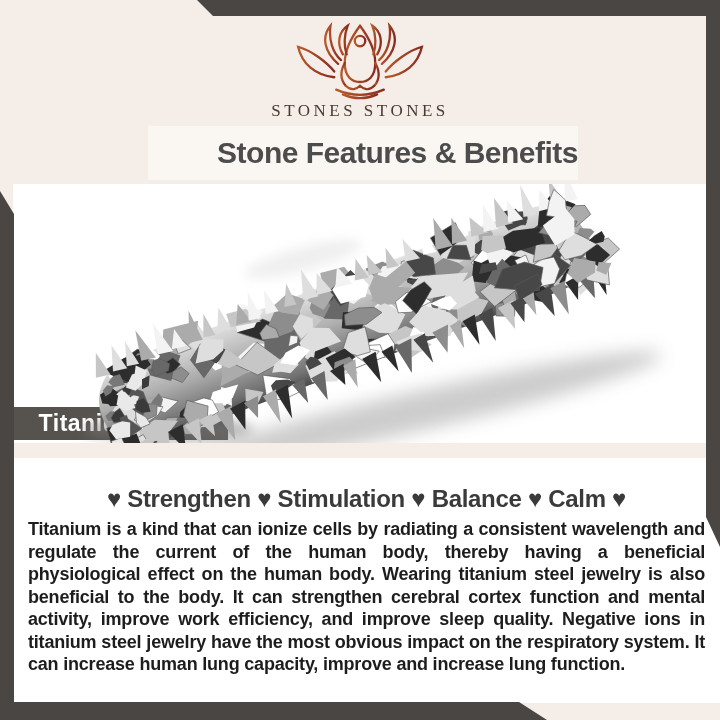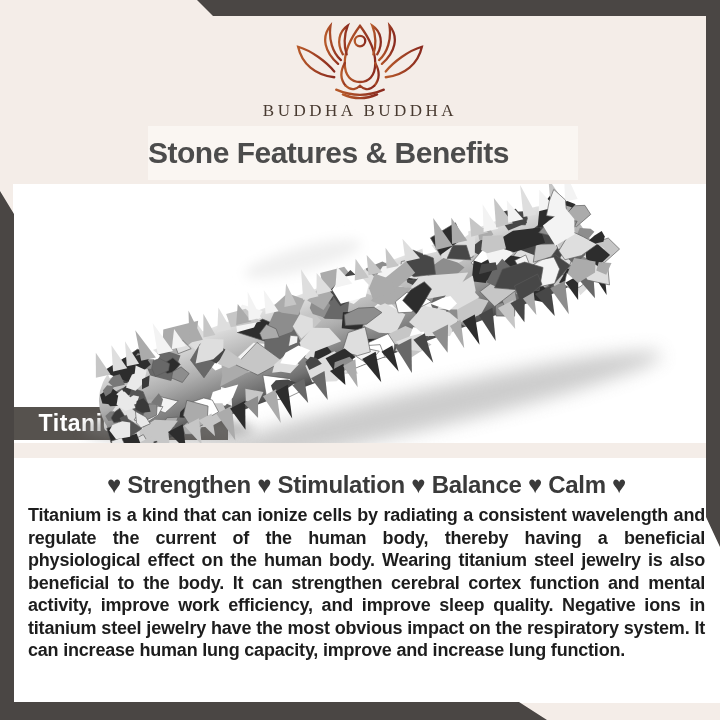--- a/index.html
+++ b/index.html
@@ -15,39 +15,39 @@
   
   .logo-wrap{position:absolute;top:22px;left:0;width:720px;display:flex;justify-content:center;}
   .brand{
     position:absolute;top:101px;left:0;width:720px;text-align:center;
     font-family:"Liberation Serif","DejaVu Serif",serif;
     font-size:17px;letter-spacing:3.5px;color:var(--brand_text,#483a30);
   }
   .title-box{
     position:absolute;left:148px;top:126px;width:430px;height:54px;
     background:var(--title_box_bg,#faf6f2);
-    display:flex;align-items:center;justify-content:flex-start;
+    display:flex;align-items:center;justify-content:flex-end;
   }
   .title-box span{
     font-size:30px;font-weight:bold;letter-spacing:-0.5px;
     color:var(--title_text,#4c4c4c);
   }
   
   .image-panel{position:absolute;left:13px;top:184px;width:693px;height:259px;background:#ffffff;}
   .image-panel svg{position:absolute;left:0;top:0;z-index:2;}
   .product-label{
     position:absolute;left:13px;top:407px;width:215px;height:33px;z-index:1;
     background:var(--label_bg,#56524e);color:var(--label_text,#ffffff);
     font-size:23px;font-weight:bold;letter-spacing:0.5px;
     display:flex;align-items:center;justify-content:center;
   }
   
   .text-panel{position:absolute;left:13px;top:458px;width:707px;height:245px;background:#ffffff;}
   .benefits-heading{
-    margin-top:13px;text-align:center;
+    margin-top:27px;text-align:center;
     font-size:24px;font-weight:bold;color:var(--heading_text,#3a3a3a);letter-spacing:-0.3px;
   }
   .benefits-paragraph{
     margin:5px 15px 16px 15px;
     font-size:18px;font-weight:bold;line-height:22.5px;letter-spacing:-0.2px;
     color:var(--body_text,#1d1d1d);text-align:justify;
   }
 </style>
 </head>
 <body>
@@ -73,21 +73,21 @@
         <path d="M57,34 C50,22 53,10 62,4 C58,14 58,26 61,34"></path>
         <path d="M93,34 C100,22 97,10 88,4 C92,14 92,26 89,34"></path>
         <path d="M52,44 C38,32 34,16 44,4 C42,18 46,32 55,40"></path>
         <path d="M98,44 C112,32 116,16 106,4 C108,18 104,32 95,40"></path>
         <path d="M48,58 C28,56 14,44 10,26 C24,30 40,42 48,52"></path>
         <path d="M102,58 C122,56 136,44 140,26 C126,30 110,42 102,52"></path>
       </g>
     </svg>
   </div>
 
-  <div class="brand">BUDDHA BUDDHA</div>
+  <div class="brand">STONES STONES</div>
 
   <div class="title-box">
     <span>Stone Features &amp; Benefits</span>
   </div>
 
   <div class="product-label">Titanium Steel</div>
 
   <div class="image-panel">
     <svg width="693" height="259" viewBox="0 0 693 259">
       <defs>

